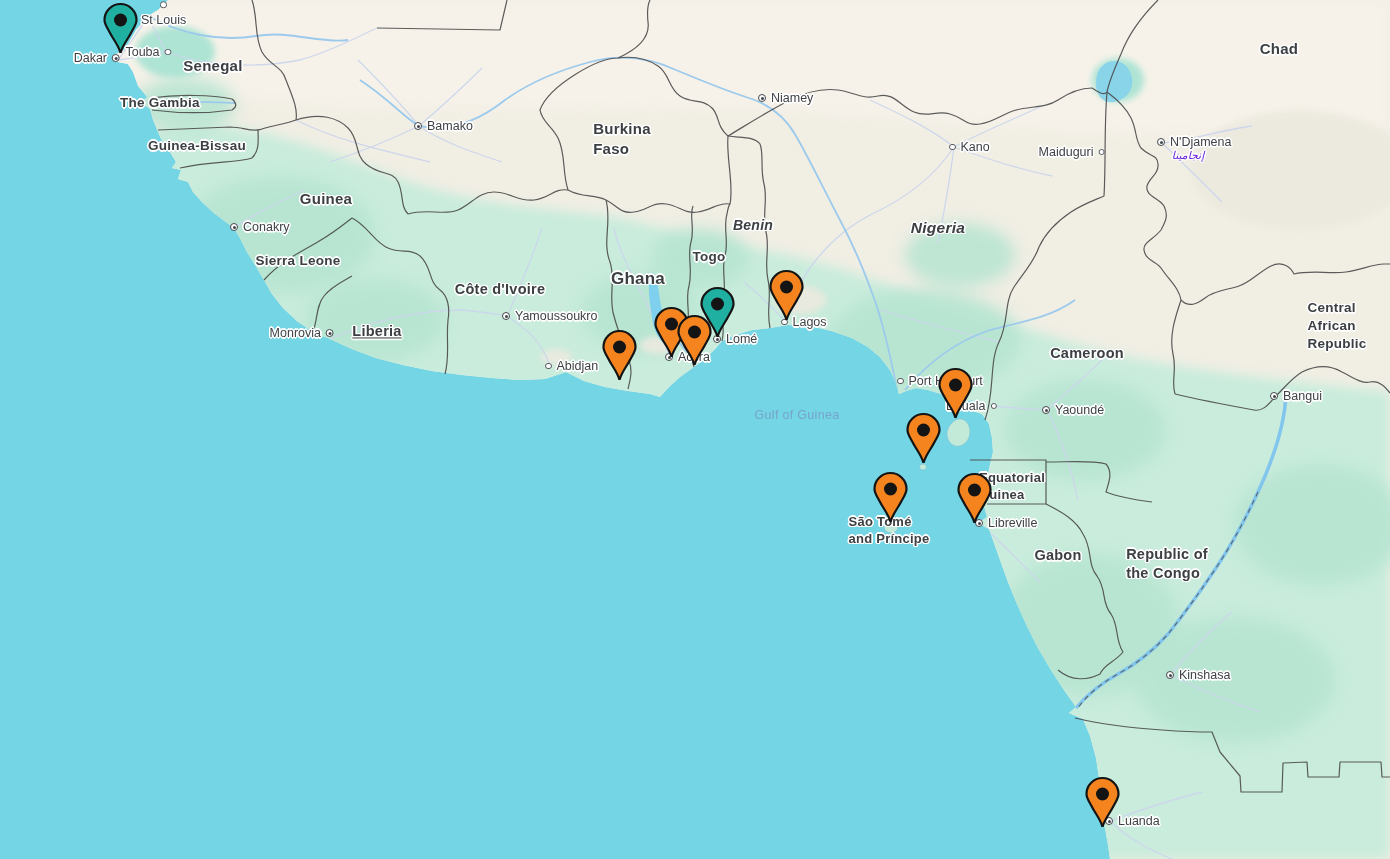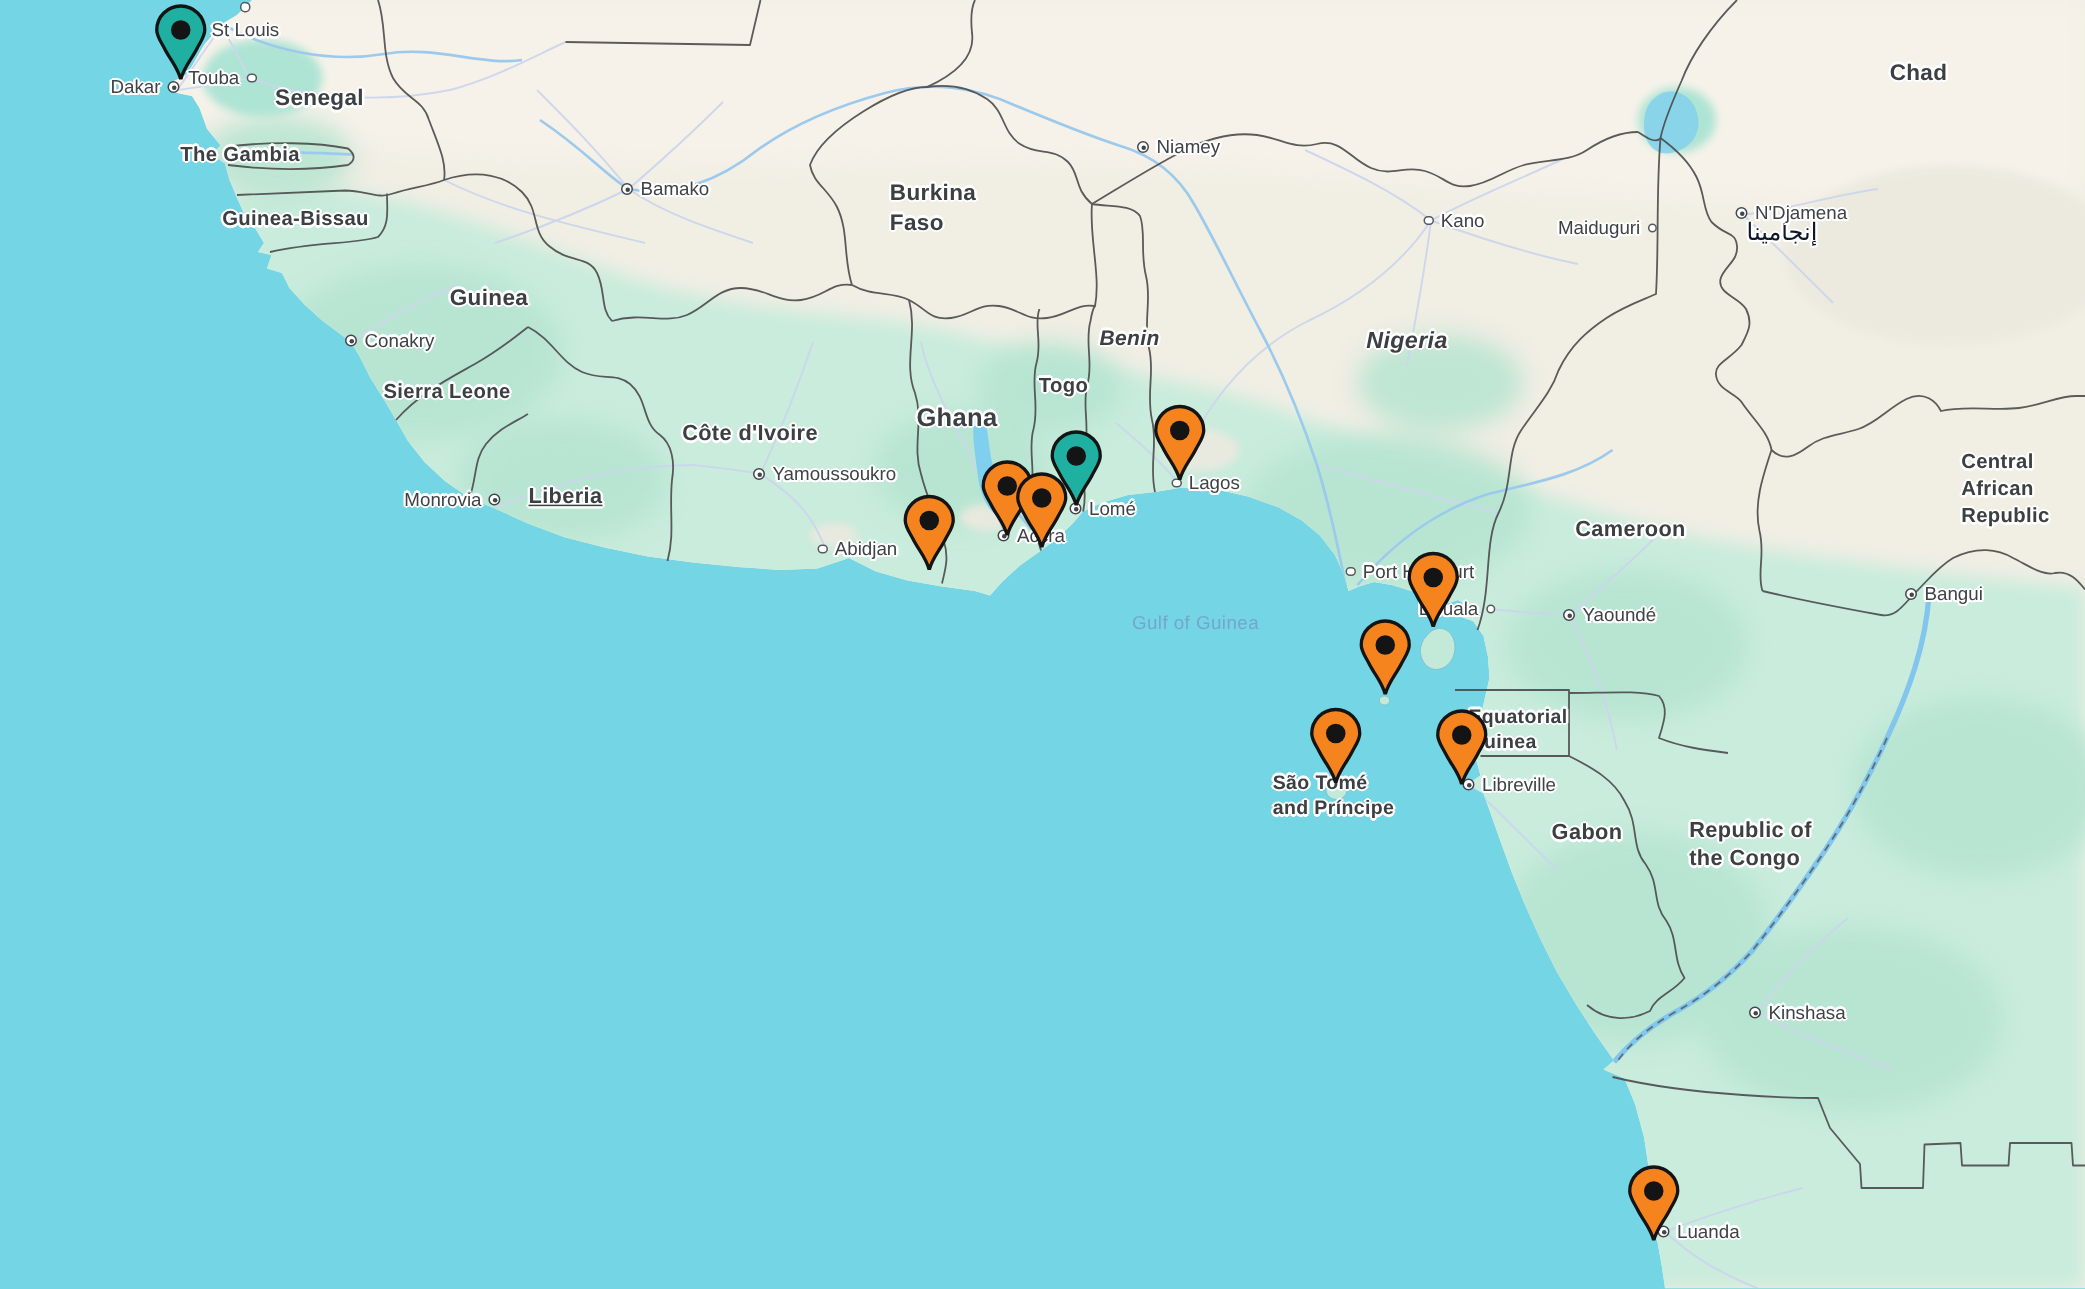--- a/index.html
+++ b/index.html
@@ -7,22 +7,22 @@
          font-family:"Liberation Sans","DejaVu Sans",sans-serif;}
   #map-svg{position:absolute;left:0;top:0;}
   .layer{position:absolute;left:0;top:0;width:100%;height:100%;pointer-events:none;}
   .halo{text-shadow:-1px -1px 0 #fff,1px -1px 0 #fff,-1px 1px 0 #fff,1px 1px 0 #fff,
         0 -1.6px 0 #fff,0 1.6px 0 #fff,-1.6px 0 0 #fff,1.6px 0 0 #fff;}
   .country-label{position:absolute;transform:translate(-50%,-50%);text-align:left;
         font-weight:700;color:#3c4043;letter-spacing:.25px;line-height:1.32;white-space:nowrap;}
   .country-label.italic{font-style:italic;}
   .water-label{position:absolute;transform:translate(-50%,-50%);color:#76a5cb;
         font-size:12.5px;letter-spacing:.3px;white-space:nowrap;}
-  .foreign-label{position:absolute;transform:translate(-50%,-50%);color:#0f172a;
-        font-size:16px;white-space:nowrap;}
+  .foreign-label{position:absolute;transform:translate(-50%,-50%);color:#6d28d9;
+        font-size:11px;white-space:nowrap;font-style:italic;}
   .city{position:absolute;display:flex;align-items:center;gap:5px;white-space:nowrap;}
   .city.right{transform:translate(-5px,-50%);}
   .city.left{transform:translate(calc(-100% + 5px),-50%);flex-direction:row-reverse;}
   .city-text{font-size:12.5px;color:#3f4246;}
   .icon-capital{width:6px;height:6px;border:1.6px solid #42464b;border-radius:50%;
         background:#fff;display:flex;align-items:center;justify-content:center;flex:0 0 auto;}
   .icon-capital .dot{width:3px;height:3px;border-radius:50%;background:#42464b;}
   .icon-town{width:4.5px;height:4.5px;border:1.5px solid #565a60;border-radius:50%;
         background:#fff;flex:0 0 auto;}
   .pin{position:absolute;width:37px;height:53px;}

